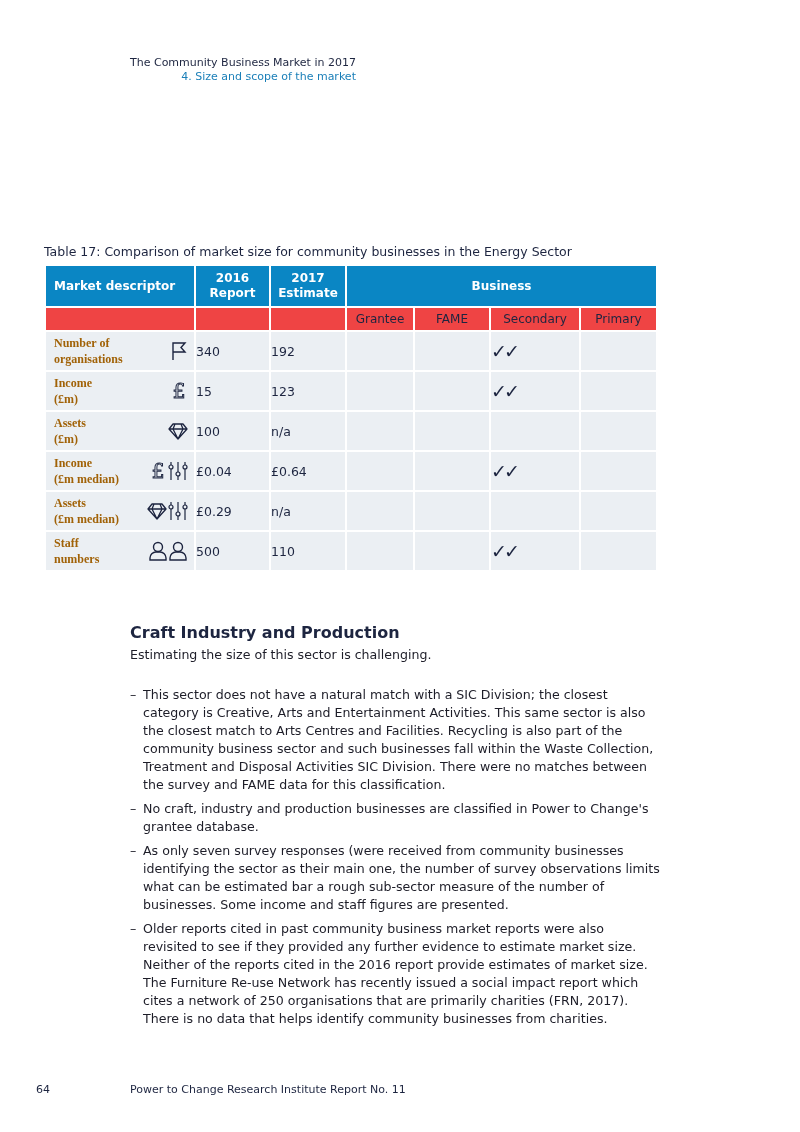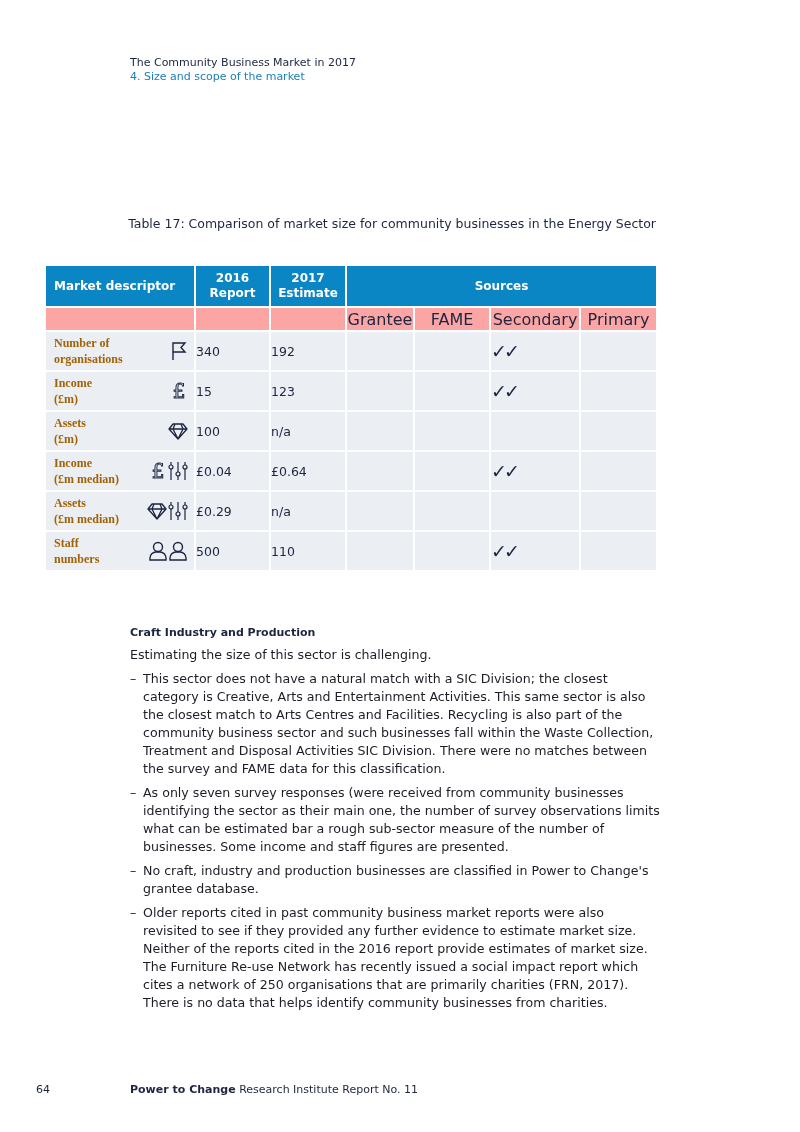--- a/index.html
+++ b/index.html
@@ -2,65 +2,65 @@
 <html><head>
 <meta charset="utf-8">
 <style>
   html, body { margin: 0; padding: 0; }
   body {
     width: 800px; height: 1132px; background: #ffffff; position: relative;
     font-family: "DejaVu Sans", sans-serif; color: #1c1c2e; overflow: hidden;
   }
   .running-head { position: absolute; left: 130px; top: 36px; font-size: 11px; line-height: 14px; margin-top: 20px; }
   .running-head .t1 { color: #1d2540; }
-  .running-head .t2 { color: #1a7fb8; }
+  .running-head .t2 { color: #1a7fb8; text-align: right; }
 
   .table-caption {
-    position: absolute; left: 44px; width: 612px; top: 216px;
-    text-align: right; font-size: 12.5px; color: #1d2540;
+    position: absolute; left: 44px; width: 612px; top: 244px;
+    font-size: 12.5px; color: #1d2540;
   }
   table.mkt {
     position: absolute; left: 44px; top: 264px; width: 612px;
     border-collapse: collapse; table-layout: fixed; font-size: 12.5px;
   }
   table.mkt td, table.mkt th { border: 2px solid #ffffff; padding: 0; }
   .hdr th {
     background: #0a86c4; color: #ffffff; font-weight: bold; height: 40px;
     font-size: 12px; line-height: 15px; text-align: center;
   }
   .hdr th.left { text-align: left; padding-left: 8px; }
   .sub td {
-    background: #fca5a5; height: 22px; text-align: center; font-size: 16px; color: #1d2540;
+    background: #ef4444; height: 22px; text-align: center; font-size: 12px; color: #1d2540;
   }
   .row td { background: #ebeff3; height: 38px; text-align: left; color: #1d2540; }
   .row td.desc { text-align: left; position: relative; }
   .desc-label {
     position: absolute; left: 8px; top: 50%; transform: translateY(-50%);
     color: #a16207; font-weight: bold; font-size: 12px; line-height: 16px; font-family: Liberation Serif, serif;
   }
   .desc-icon {
     position: absolute; right: 6px; top: 50%; transform: translateY(-50%);
     display: flex; gap: 1px; align-items: center;
   }
   .desc-icon svg { display: block; }
   .tick { color: #0fa2bf; font-size: 19px; font-weight: bold; letter-spacing: -3px; line-height: 1; }
 
   .body-text {
     position: absolute; left: 130px; top: 624px; width: 530px;
     font-size: 12.6px; line-height: 18px; color: #1d1d28;
   }
-  .body-text h3 { margin: 0 0 4px 0; font-size: 11px; font-weight: bold; color: #1d2540; }
-  .body-text p { margin: 0 0 6px 0; }
+  .body-text h3 { margin: 0 0 4px 0; font-size: 16px; font-weight: bold; color: #1d2540; }
+  .body-text p { margin: 0 0 22px 0; }
   .body-text ul { list-style: none; margin: 0; padding: 0; }
   .body-text li { position: relative; padding-left: 13px; margin-bottom: 6px; }
   .body-text li::before { content: "–"; position: absolute; left: 0; }
 
   .footer { position: absolute; top: 1083px; left: 36px; font-size: 11px; color: #1d2540; }
   .footer .pnum { font-weight: normal; display: inline-block; width: 94px; }
-  .footer .brand { font-weight: bold; }
+  .footer .brand { font-weight: normal; }
 </style>
 </head>
 <body>
 
 <div class="running-head">
   <div class="t1">The Community Business Market in 2017</div>
   <div class="t2">4. Size and scope of the market</div>
 </div>
 
 <div class="table-caption">Table 17: Comparison of market size for community businesses in the Energy Sector</div>
@@ -73,21 +73,21 @@
     <col style="width:68px">
       <col style="width:76px">
       <col style="width:90px">
       <col style="width:77px">
   </colgroup>
   <tbody>
       <tr class="hdr">
     <th class="left">Market descriptor</th>
     <th><span style="display:inline-block;width:50px;">2016 Report</span></th>
     <th><span style="display:inline-block;width:60px;">2017 Estimate</span></th>
-    <th colspan="4">Sources</th>
+    <th colspan="4">Business</th>
   </tr>
   <tr class="sub">
     <td></td>
         <td></td>
         <td></td>
     <td>Grantee</td>
     <td>FAME</td>
     <td>Secondary</td>
     <td>Primary</td>
   </tr>
@@ -216,21 +216,21 @@
   </tr>
 
 </tbody>
   </table>
 
 <div class="body-text">
   <h3>Craft Industry and Production</h3>
   <p>Estimating the size of this sector is challenging.</p>
   <ul>
     <li>This sector does not have a natural match with a SIC Division; the closest category is Creative, Arts and Entertainment Activities. This same sector is also the closest match to Arts Centres and Facilities. Recycling is also part of the community business sector and such businesses fall within the Waste Collection, Treatment and Disposal Activities SIC Division. There were no matches between the survey and FAME data for this classification.</li>
+    <li>No craft, industry and production businesses are classified in Power to Change's grantee database.</li>
     <li>As only seven survey responses (were received from community businesses identifying the sector as their main one, the number of survey observations limits what can be estimated bar a rough sub-sector measure of the number of businesses. Some income and staff figures are presented.</li>
-    <li>No craft, industry and production businesses are classified in Power to Change's grantee database.</li>
     <li>Older reports cited in past community business market reports were also revisited to see if they provided any further evidence to estimate market size. Neither of the reports cited in the 2016 report provide estimates of market size. The Furniture Re-use Network has recently issued a social impact report which cites a network of 250 organisations that are primarily charities (FRN, 2017). There is no data that helps identify community businesses from charities.</li>
   </ul>
 </div>
 
 <div class="footer">
   <span class="pnum">64</span><span class="brand">Power to Change</span> <span>Research Institute Report No. 11</span>
 </div>
 
 </body></html>

